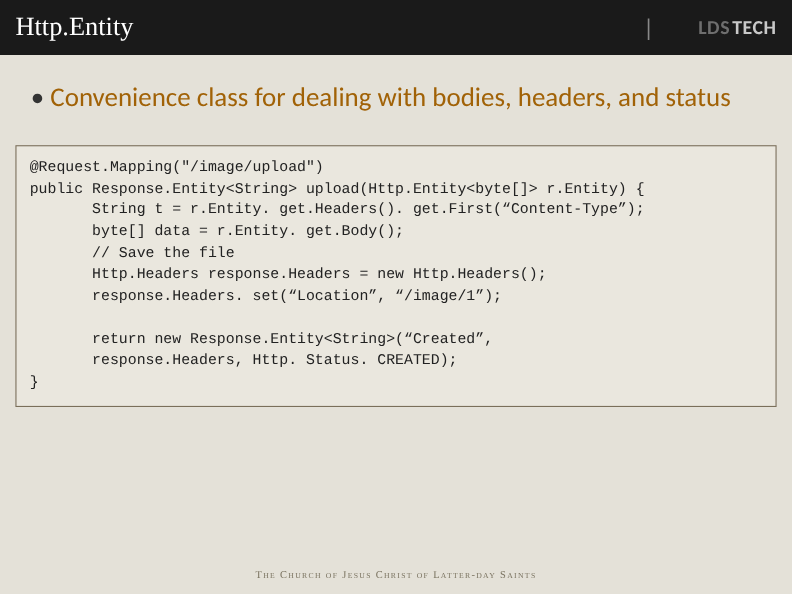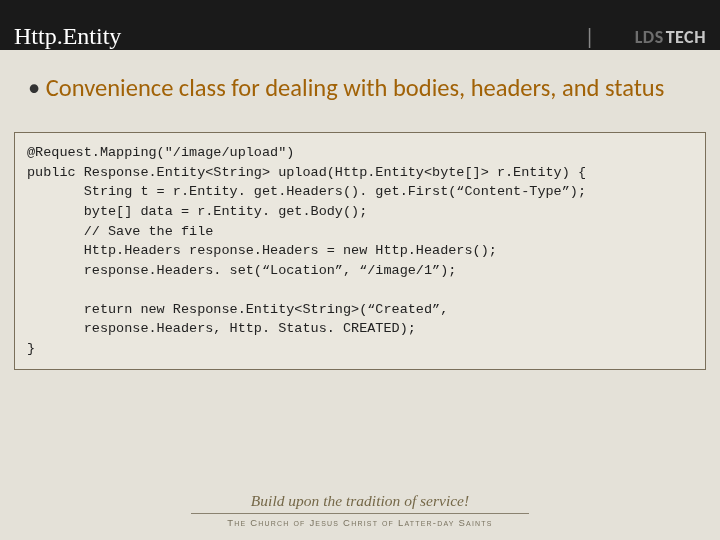--- a/index.html
+++ b/index.html
@@ -12,21 +12,21 @@
       height: 540px;
       background: #e4e1d8;
       font-family: Calibri, Arial, sans-serif;
       display: flex;
       flex-direction: column;
     }
     .header {
       background: #1a1a1a;
       height: 50px;
       display: flex;
-      align-items: flex-end;
+      align-items: center;
       justify-content: space-between;
       padding: 0 14px;
     }
     .title {
       color: #ffffff;
       font-size: 24px;
       font-family: "Times New Roman", serif;
       font-weight: normal;
     }
     .logo {
@@ -92,21 +92,21 @@
       font-family: Georgia, serif;
       font-size: 15.5px;
       border-bottom: 1px solid #8a8270;
       display: inline-block;
       padding: 0 60px 3px;
     }
     .footer-bottom {
       color: #7a7360;
       font-size: 9.5px;
       letter-spacing: 1.2px;
-      font-family: Liberation Sans, sans-serif;
+      font-family: Liberation Serif, serif;
       font-variant: small-caps;
       margin-top: 3px;
     }
   </style>
 </head>
 <body>
 
 <div class="header">
   <div class="title">Http.Entity</div>
   <div class="logo">
@@ -128,15 +128,14 @@
        byte[] data = r.Entity. get.Body();
        // Save the file
        Http.Headers response.Headers = new Http.Headers();
        response.Headers. set(“Location”, “/image/1”);
 
        return new Response.Entity&lt;String&gt;(“Created”,
        response.Headers, Http. Status. CREATED);
 }</div>
 
 <div class="footer">
-  <div class="footer-top">Build upon the tradition of service!</div>
   <div class="footer-bottom">The Church of Jesus Christ of Latter-day Saints</div>
 </div>
 
 </body></html>

